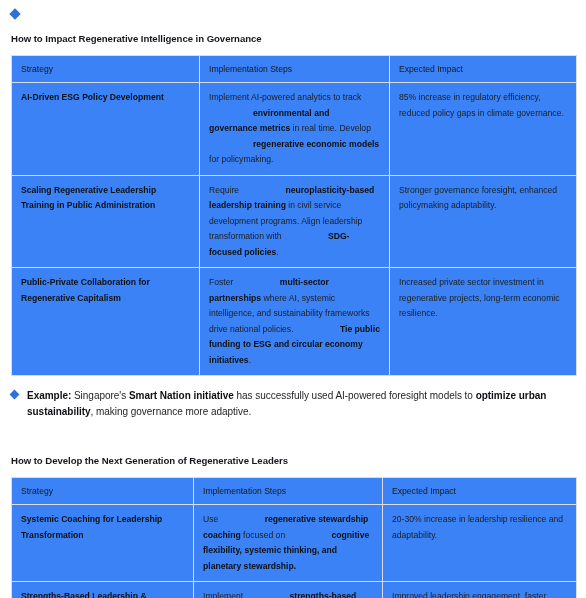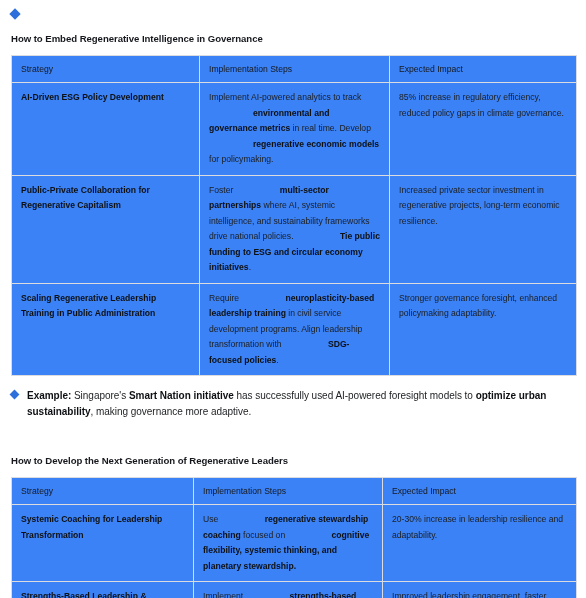--- a/index.html
+++ b/index.html
@@ -133,21 +133,21 @@
 <div class="page">
 
   <div class="section">
 
     <div class="sec-head sec-head-1">
       <span class="diamond"></span>
     </div>
 
     <div class="gap-14"></div>
 
-    <div class="sub-head">How to Embed Regenerative Intelligence in Governance</div>
+    <div class="sub-head">How to Impact Regenerative Intelligence in Governance</div>
 
     <div class="gap-10"></div>
 
     <table class="grid t1">
       <colgroup>
           <col class="c1">
           <col class="c2">
           <col class="c3">
         </colgroup>
       <thead>
@@ -157,28 +157,28 @@
           <th>Expected Impact</th>
         </tr>
       </thead>
       <tbody>
         <tr>
           <td class="strategy">AI-Driven ESG Policy Development</td>
           <td>Implement AI-powered analytics to track <b>environmental and governance metrics</b> in real time. Develop <b>regenerative economic models</b> for policymaking.</td>
           <td>85% increase in regulatory efficiency, reduced policy gaps in climate governance.</td>
         </tr>
         <tr>
+          <td class="strategy">Scaling Regenerative Leadership Training in Public Administration</td>
+          <td>Require <b>neuroplasticity-based leadership training</b> in civil service development programs. Align leadership transformation with <b>SDG-focused policies</b>.</td>
+          <td>Stronger governance foresight, enhanced policymaking adaptability.</td>
+        </tr>
+        <tr>
           <td class="strategy">Public-Private Collaboration for Regenerative Capitalism</td>
           <td>Foster <b>multi-sector partnerships</b> where AI, systemic intelligence, and sustainability frameworks drive national policies. <b>Tie public funding to ESG and circular economy initiatives</b>.</td>
           <td>Increased private sector investment in regenerative projects, long-term economic resilience.</td>
-        </tr>
-        <tr>
-          <td class="strategy">Scaling Regenerative Leadership Training in Public Administration</td>
-          <td>Require <b>neuroplasticity-based leadership training</b> in civil service development programs. Align leadership transformation with <b>SDG-focused policies</b>.</td>
-          <td>Stronger governance foresight, enhanced policymaking adaptability.</td>
         </tr>
       </tbody>
     </table>
 
     <div class="gap-12"></div>
 
     <div class="example">
       <span class="diamond sm"></span>
       <span class="body"><b>Example:</b> Singapore's <b>Smart Nation initiative</b> has successfully used AI-powered foresight models to <b>optimize urban sustainability</b>, making governance more adaptive.</span>
     </div>

